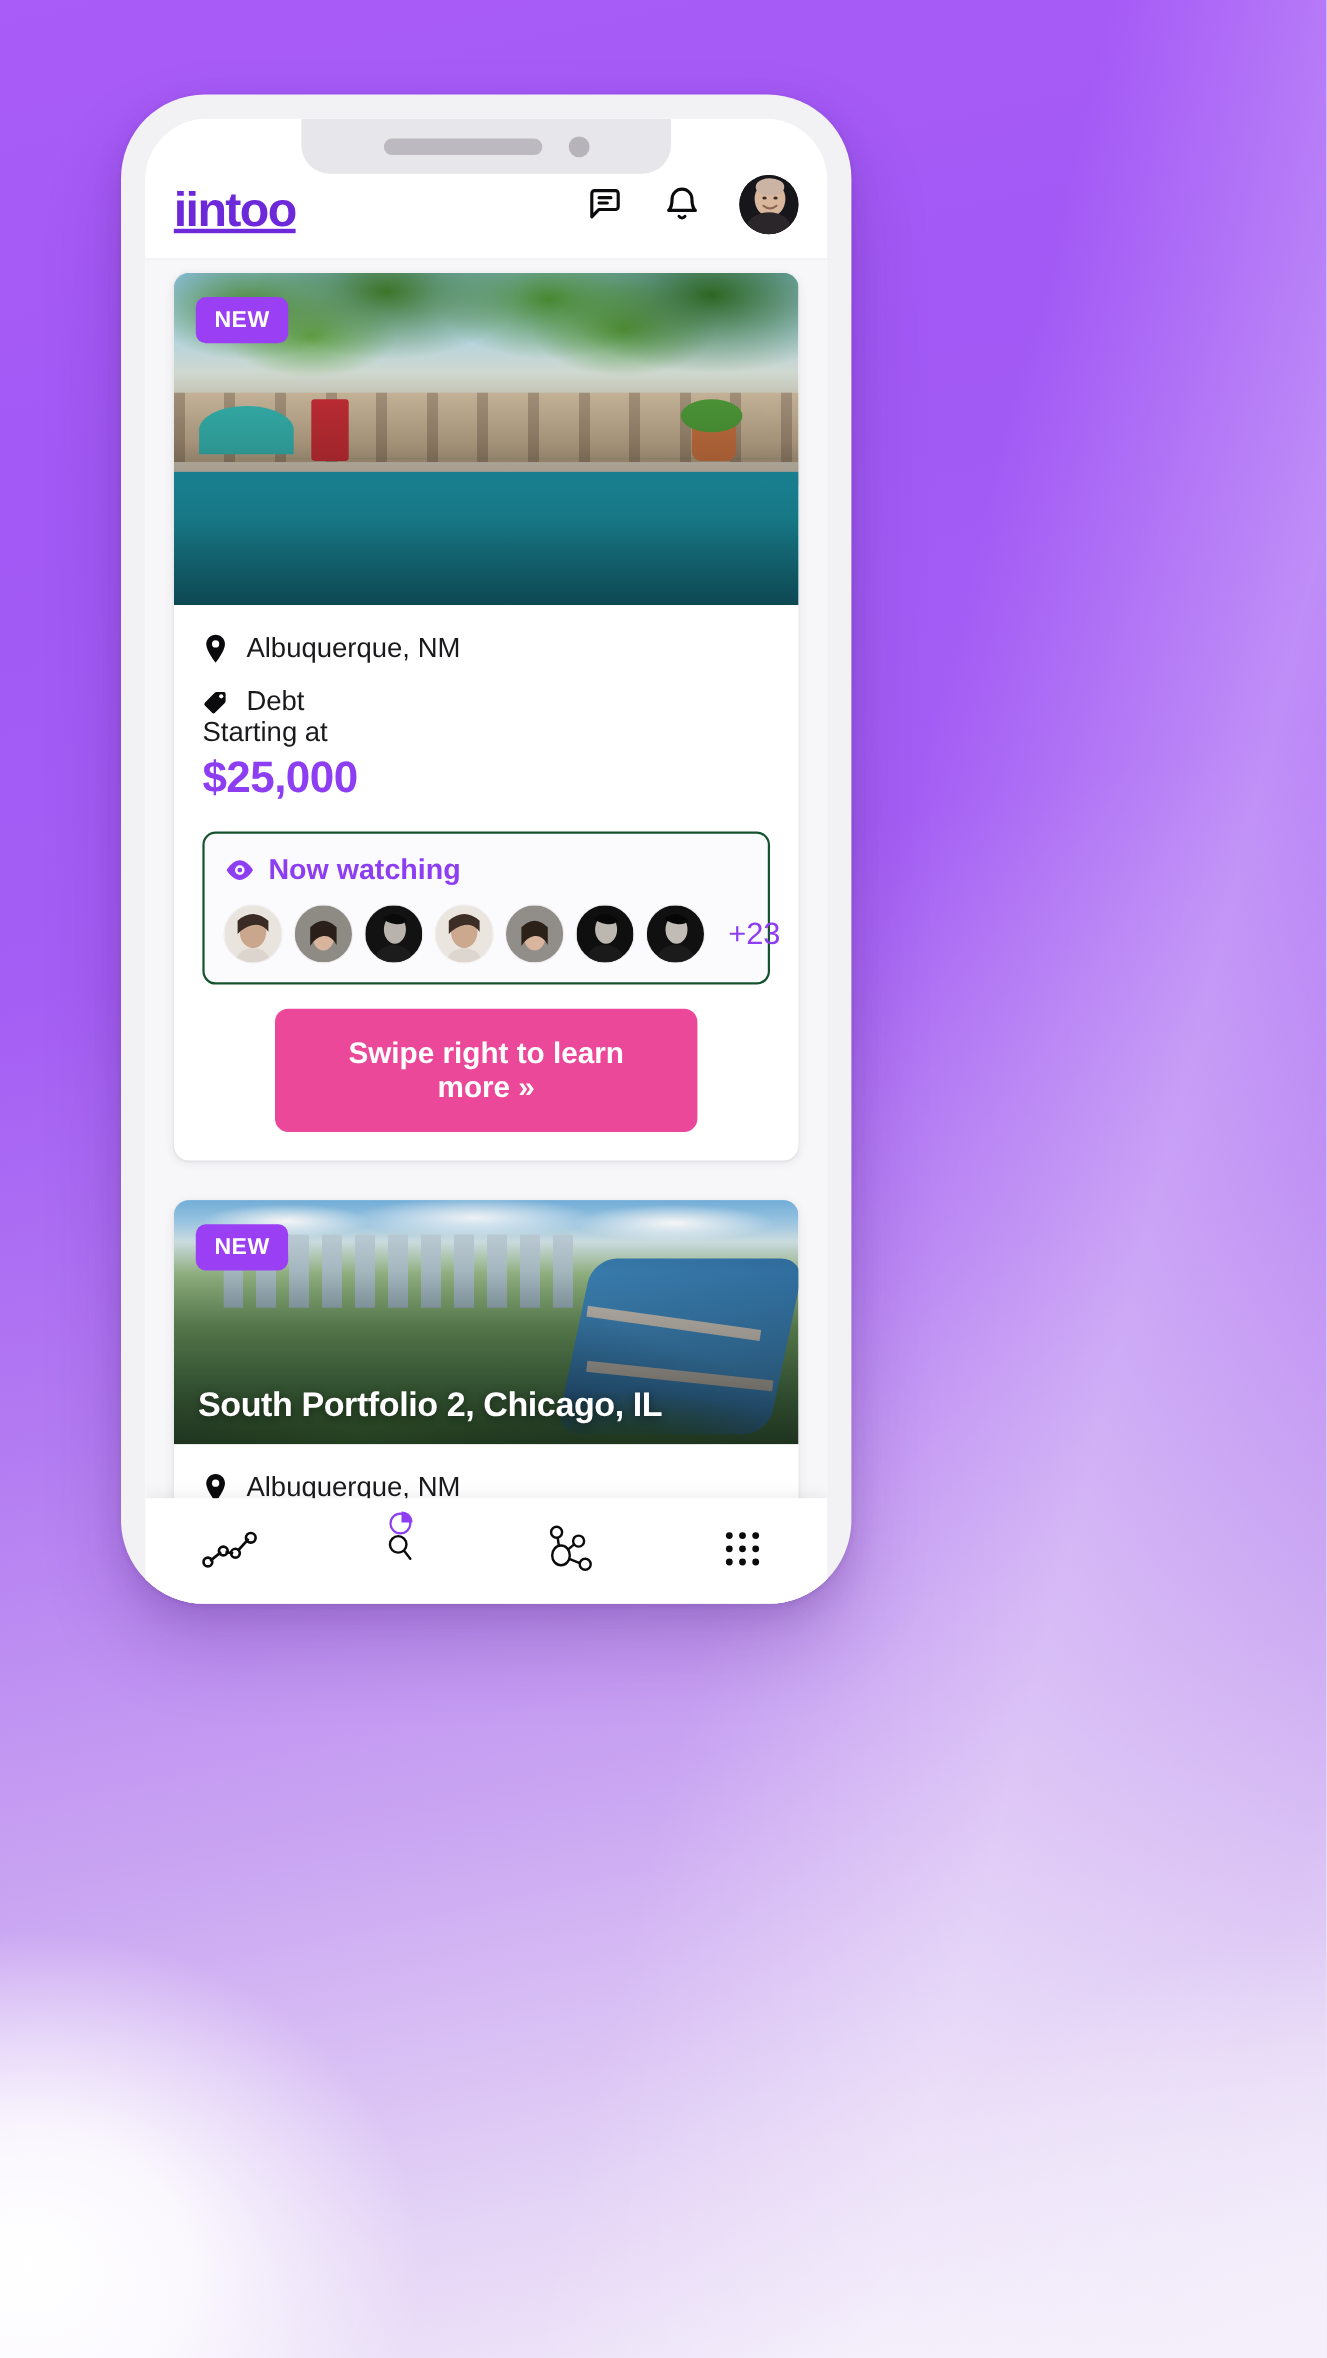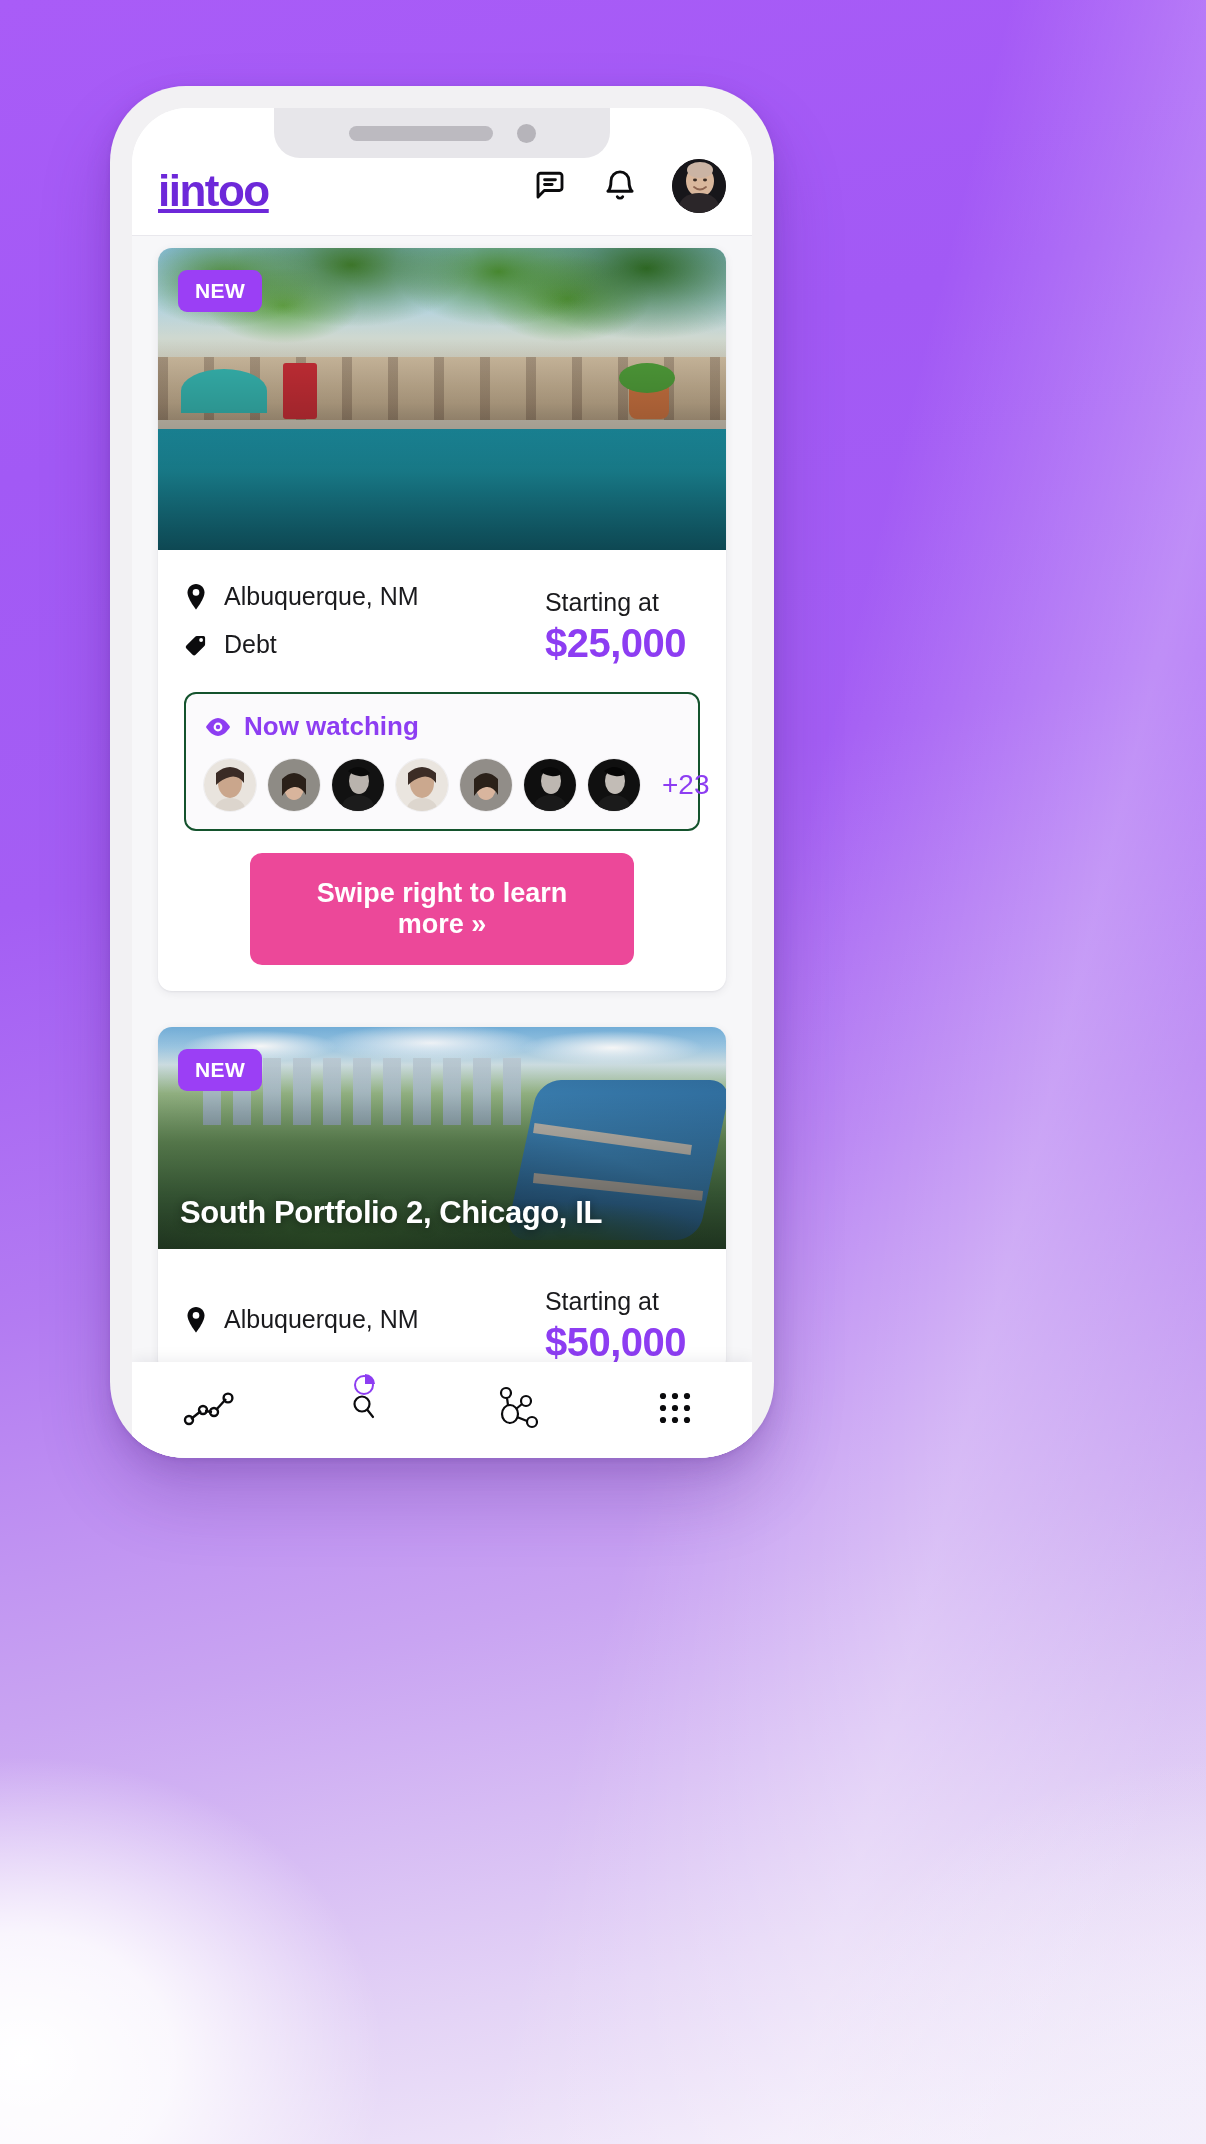--- a/index.html
+++ b/index.html
@@ -245,29 +245,30 @@
     font-weight: 700;
     line-height: 1.28;
     letter-spacing: -0.4px;
     text-shadow: 0 2px 8px rgba(0,0,0,0.45);
   }
 
   
   .card-details {
     display: flex;
     justify-content: space-between;
-    align-items: center;
+    align-items: flex-start;
     padding: 22px 26px 8px 26px;
+    flex-direction: column;
   }
   .detail-left { display: flex; flex-direction: column; gap: 19px; padding-top: 3px; }
   .detail-row { display: flex; align-items: center; gap: 16px; }
   .detail-row span { font-size: 25px; color: #1a1a1d; }
   .detail-icon { width: 24px; height: 28px; flex: none; }
 
-  .detail-right { text-align: left; padding-right: 14px; margin-top: 16px; }
+  .detail-right { text-align: left; padding-right: 14px; }
   .starting-label { font-size: 25px; color: #1a1a1d; }
   .price { font-size: 40px; font-weight: 700; color: #8d3df2; margin-top: 4px; letter-spacing: -0.5px; }
 
   
   .watching-box {
     margin: 18px 26px 0 26px;
     border: 2px solid #14532d;
     border-radius: 12px;
     background: #fbfafc;
     padding: 17px 18px 18px 18px;

